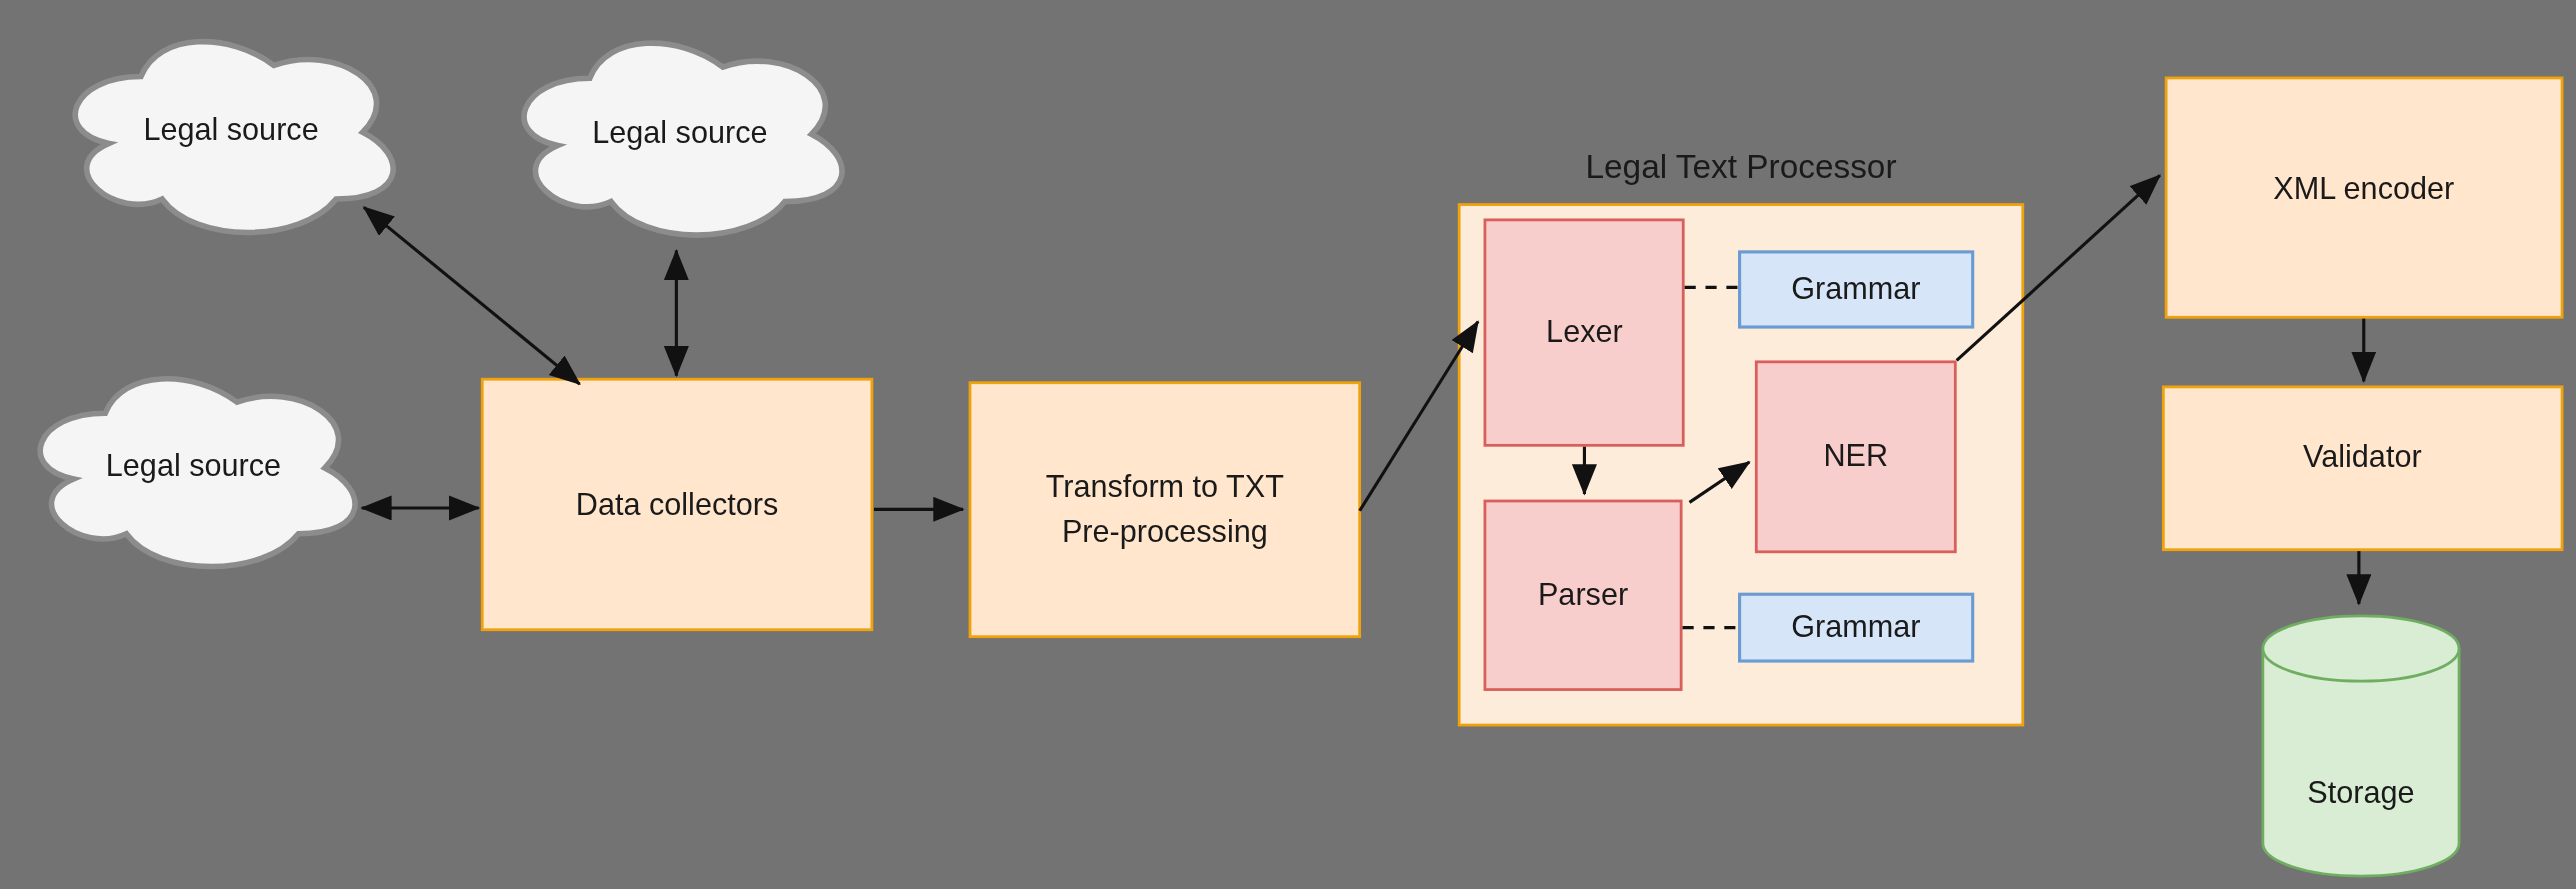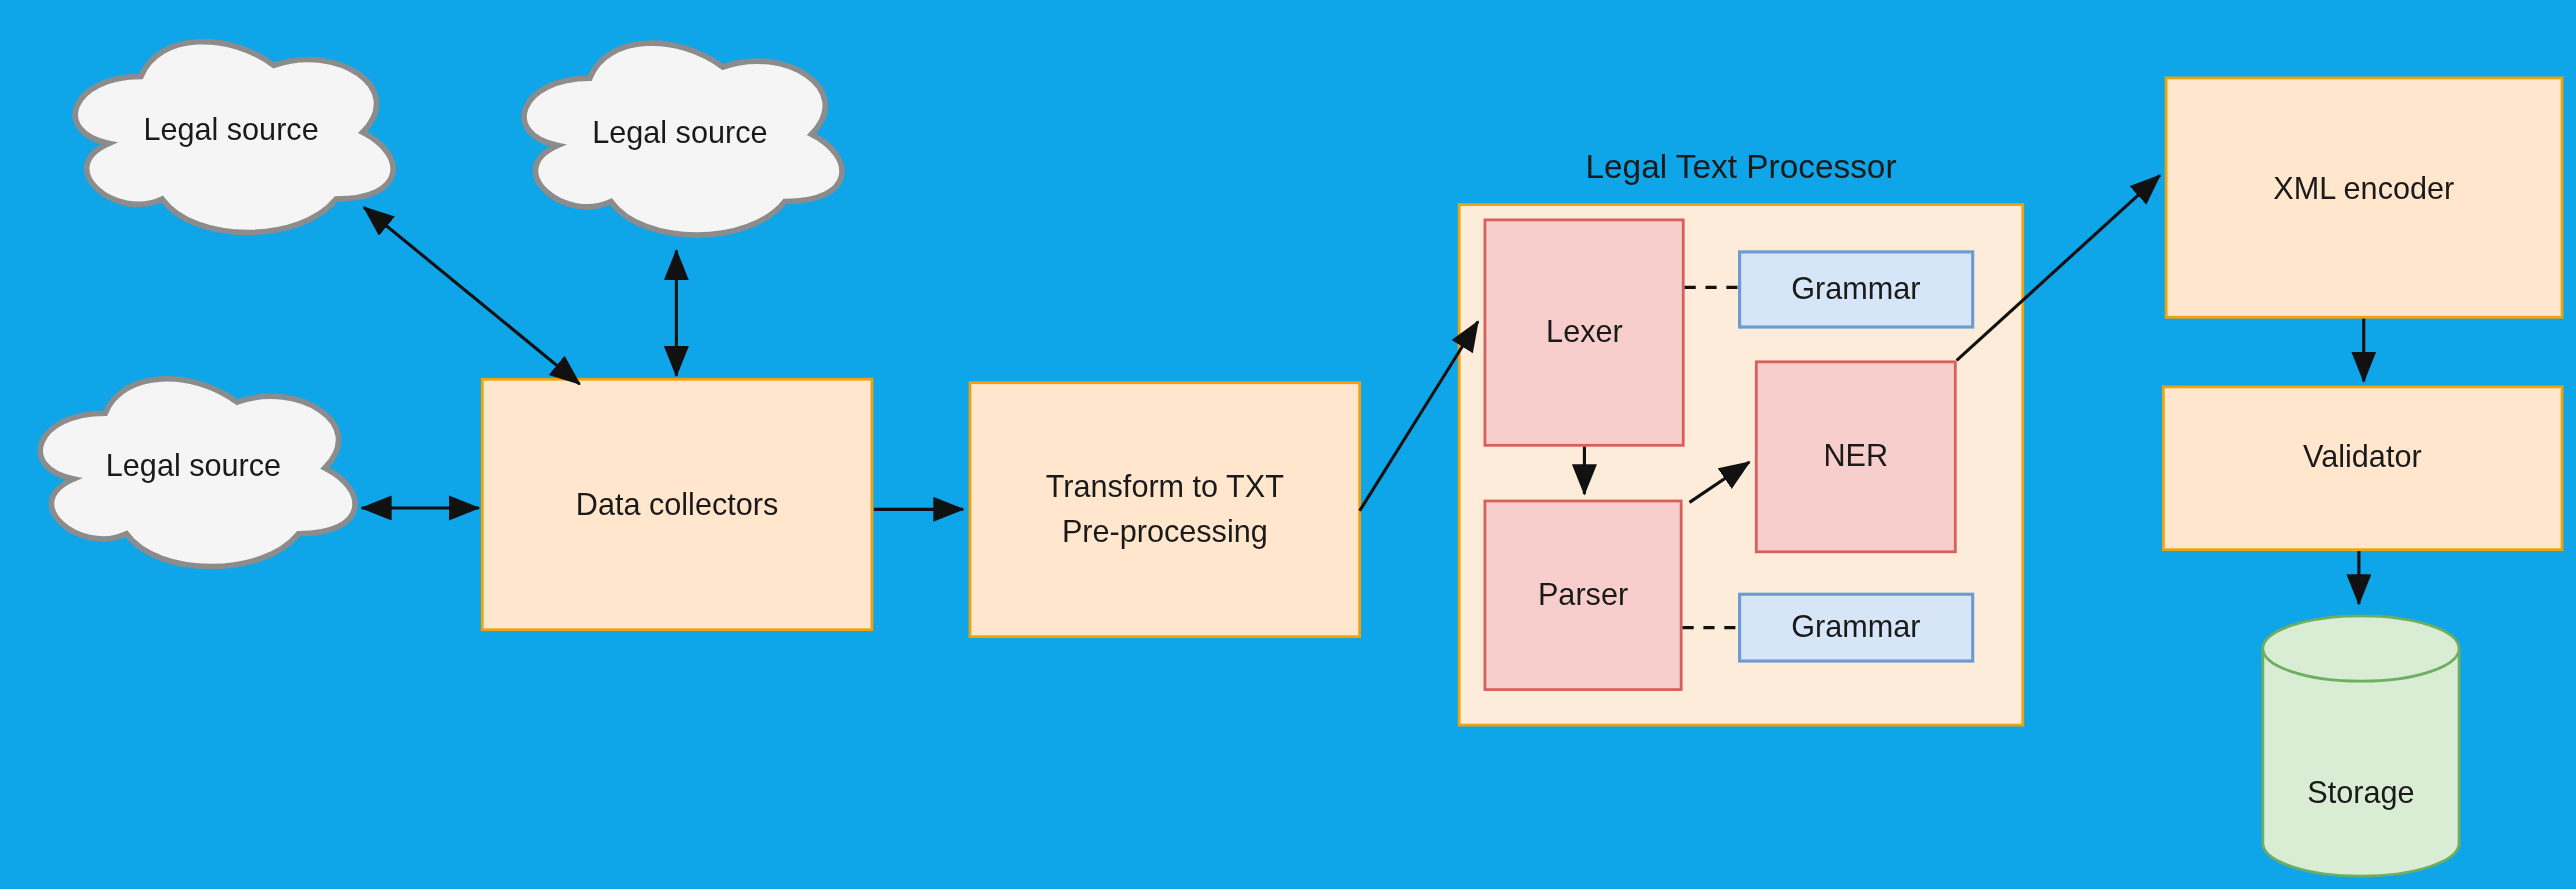--- a/index.html
+++ b/index.html
@@ -2,21 +2,21 @@
 <html style="font-size:11px"><head>
 <meta charset="utf-8">
 <style>
   html, body {
     margin: 0;
     padding: 0;
     background: #ffffff;
   }
   .stage {
     width: 100%;
-    background: #0ea5e9;
+    background: #737373;
   }
   svg { display: block; width: 100%; height: auto; }
 
   
   .box     { fill: #ffe6cc; stroke: #efa20c; stroke-width: 4; }
   .cbox    { fill: #fdecd9; stroke: #efa20c; stroke-width: 4; }
   .module  { fill: #f8cecc; stroke: #d95f5c; stroke-width: 4; }
   .grammar { fill: #d6e6f8; stroke: #6c9bd2; stroke-width: 4.5; }
   .cloud   { fill: #f5f5f5; stroke: #8c8c8c; stroke-width: 3.5; }
   .cyl     { fill: #d9ecd4; stroke: #6fae61; stroke-width: 4; }

